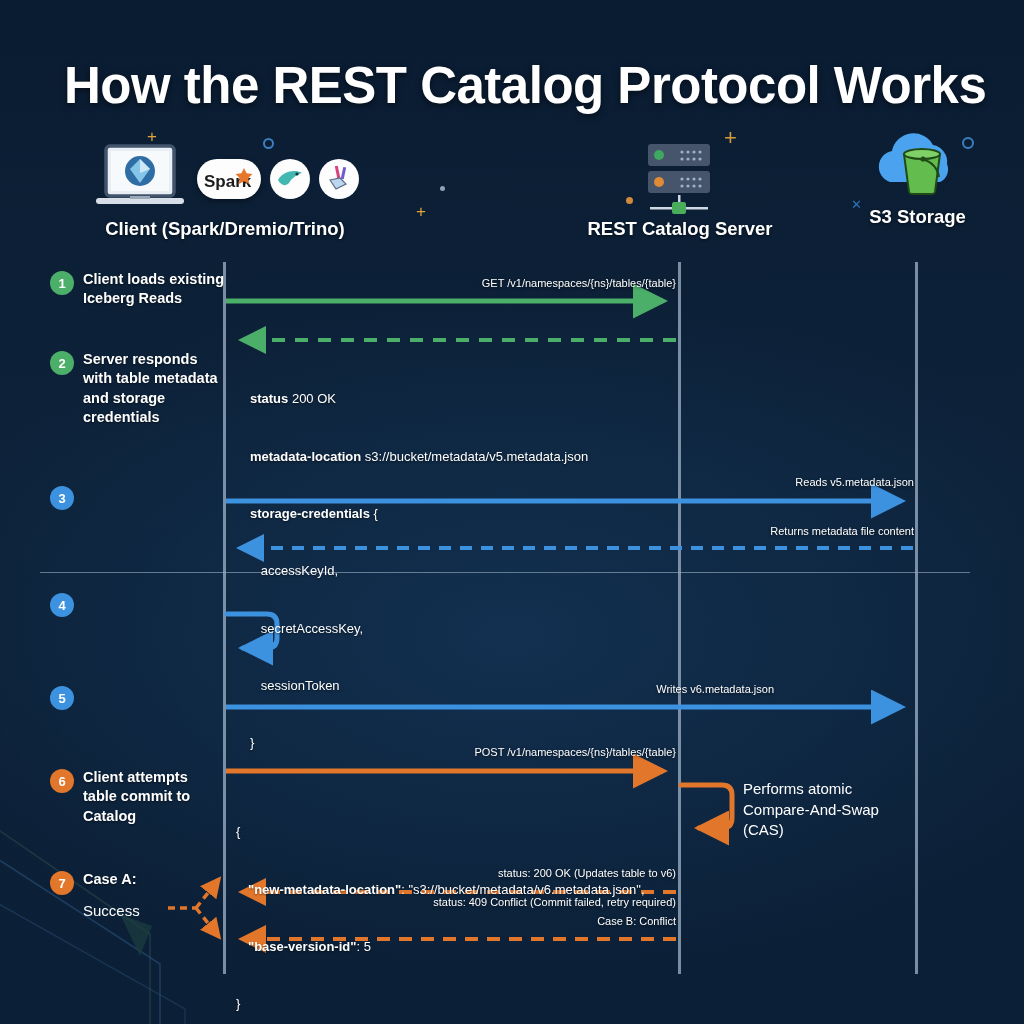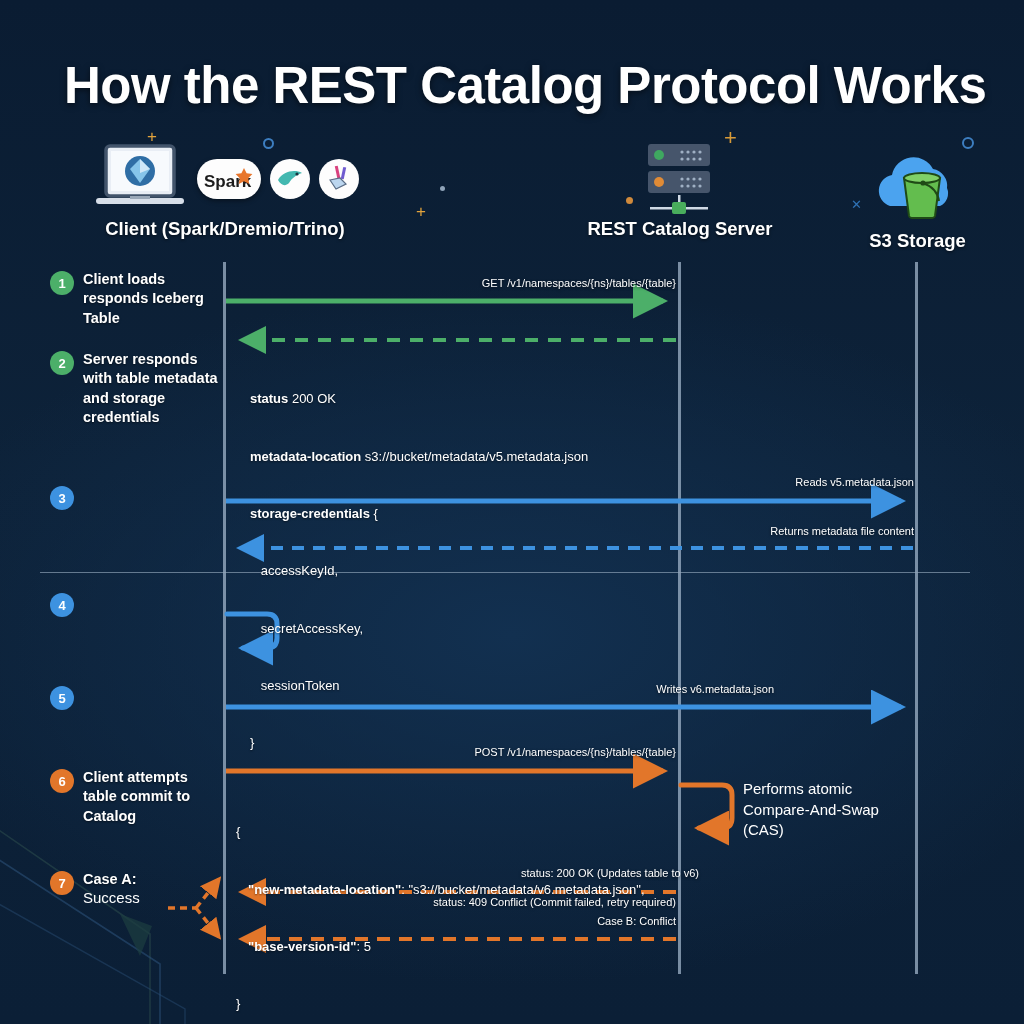--- a/index.html
+++ b/index.html
@@ -26,21 +26,21 @@
     position:absolute; left:64px; top:56px;
     font-size:51px; font-weight:bold; letter-spacing:-0.5px;
     text-shadow:0 2px 6px rgba(0,0,0,.55);
   }
 
   
   .actor{ position:absolute; text-align:center; }
   .actor-label{ font-size:18.5px; font-weight:bold; text-shadow:0 1px 3px rgba(0,0,0,.6); white-space:nowrap; }
   #actor-client{ left:60px; top:140px; width:330px; }
   #actor-server{ left:545px; top:140px; width:270px; }
-  #actor-s3{ left:815px; top:152px; width:205px; }
+  #actor-s3{ left:815px; top:128px; width:205px; }
   .badge-row{ display:flex; align-items:center; justify-content:center; gap:9px; height:78px; }
   .logo-pill{
     background:#fdfdfd; border-radius:22px; height:40px; display:flex;
     align-items:center; justify-content:center; box-shadow:0 2px 5px rgba(0,0,0,.4);
   }
   .logo-round{ width:40px; height:40px; border-radius:50%; }
 
   
   .lifeline{ position:absolute; width:3px; background:#9fb3c8; opacity:.75; }
   #sep-line{ position:absolute; left:40px; width:930px; height:1px; background:#93a7bb; opacity:.65; }
@@ -174,21 +174,21 @@
   <div class="actor-label">S3 Storage</div>
 </div>
 
 <div class="lifeline" style="left:223px; top:262px; height:712px;"></div>
 <div class="lifeline" style="left:678px; top:262px; height:712px;"></div>
 <div class="lifeline" style="left:915px; top:262px; height:712px;"></div>
 <div id="sep-line" style="top:572px;"></div>
 
 <div class="step" style="left:50px; top:270px;">
   <div class="step-num" style="background:#4caf69;">1</div>
-  <div class="step-text">Client loads responds Iceberg Table</div>
+  <div class="step-text">Client loads existing Iceberg Reads</div>
 </div>
 <div class="step" style="left:50px; top:350px;">
   <div class="step-num" style="background:#4caf69;">2</div>
   <div class="step-text">Server responds with table metadata and storage credentials</div>
 </div>
 <div class="step" style="left:50px; top:485px;">
   <div class="step-num" style="background:#3d92e0;">3</div>
 </div>
 <div class="step" style="left:50px; top:592px;">
   <div class="step-num" style="background:#3d92e0;">4</div>
@@ -197,21 +197,21 @@
   <div class="step-num" style="background:#3d92e0;">5</div>
 </div>
 <div class="step" style="left:50px; top:768px;">
   <div class="step-num" style="background:#e2762a;">6</div>
   <div class="step-text">Client attempts table commit to Catalog</div>
 </div>
 <div class="step" style="left:50px; top:870px;">
   <div class="step-num" style="background:#e2762a;">7</div>
   <div>
     <div class="step-text">Case A:</div>
-    <div class="step-sub" style="">Success</div>
+    <div class="step-sub" style="margin-top:13px;">Success</div>
   </div>
 </div>
 
 <svg class="arrows">
   <defs>
     <marker id="ah-green-r" markerWidth="7" markerHeight="7" refX="6" refY="3.5" orient="auto">
       <path d="M0 0 L7 3.5 L0 7 Z" fill="#4caf69"></path>
       </marker>
     <marker id="ah-green-l" markerWidth="7" markerHeight="7" refX="6" refY="3.5" orient="auto">
       <path d="M0 0 L7 3.5 L0 7 Z" fill="#4caf69"></path>
@@ -250,21 +250,21 @@
   <line x1="676" y1="892" x2="242" y2="892" stroke="#e2762a" stroke-width="4" stroke-dasharray="13,9" marker-end="url(#ah-orange)"></line>
 
   <line x1="676" y1="939" x2="242" y2="939" stroke="#e2762a" stroke-width="4" stroke-dasharray="13,9" marker-end="url(#ah-orange)"></line>
 </svg>
 
 <div class="msg-label" style="left:226px; top:277px; width:450px;">GET /v1/namespaces/{ns}/tables/{table}</div>
 <div class="msg-label" style="left:226px; top:476px; width:688px;padding-left:6px;">Reads v5.metadata.json</div>
 <div class="msg-label" style="left:226px; top:525px; width:688px;">Returns metadata file content</div>
 <div class="msg-label" style="left:226px; top:683px; width:548px;">Writes v6.metadata.json</div>
 <div class="msg-label" style="left:226px; top:746px; width:450px;">POST /v1/namespaces/{ns}/tables/{table}</div>
-<div class="msg-label" style="left:226px; top:867px; width:450px;margin-left:23px;">status: 200 OK (Updates table to v6)</div>
+<div class="msg-label" style="left:226px; top:867px; width:450px;">status: 200 OK (Updates table to v6)</div>
 <div class="msg-label" style="left:226px; top:915px; width:450px;padding-left:23px;">Case B: Conflict</div>
 <div class="msg-label" style="left:226px; top:896px; width:450px;">status: 409 Conflict (Commit failed, retry required)</div>
 
 <div class="payload" style="left:250px; top:351px;">
   <div><b>status</b><span> 200 OK</span></div>
   <div><b>metadata-location</b><span> s3://bucket/metadata/v5.metadata.json</span></div>
   <div><b>storage-credentials</b><span> {</span></div>
   <div>   accessKeyId,</div>
   <div>   secretAccessKey,</div>
   <div>   sessionToken</div>

